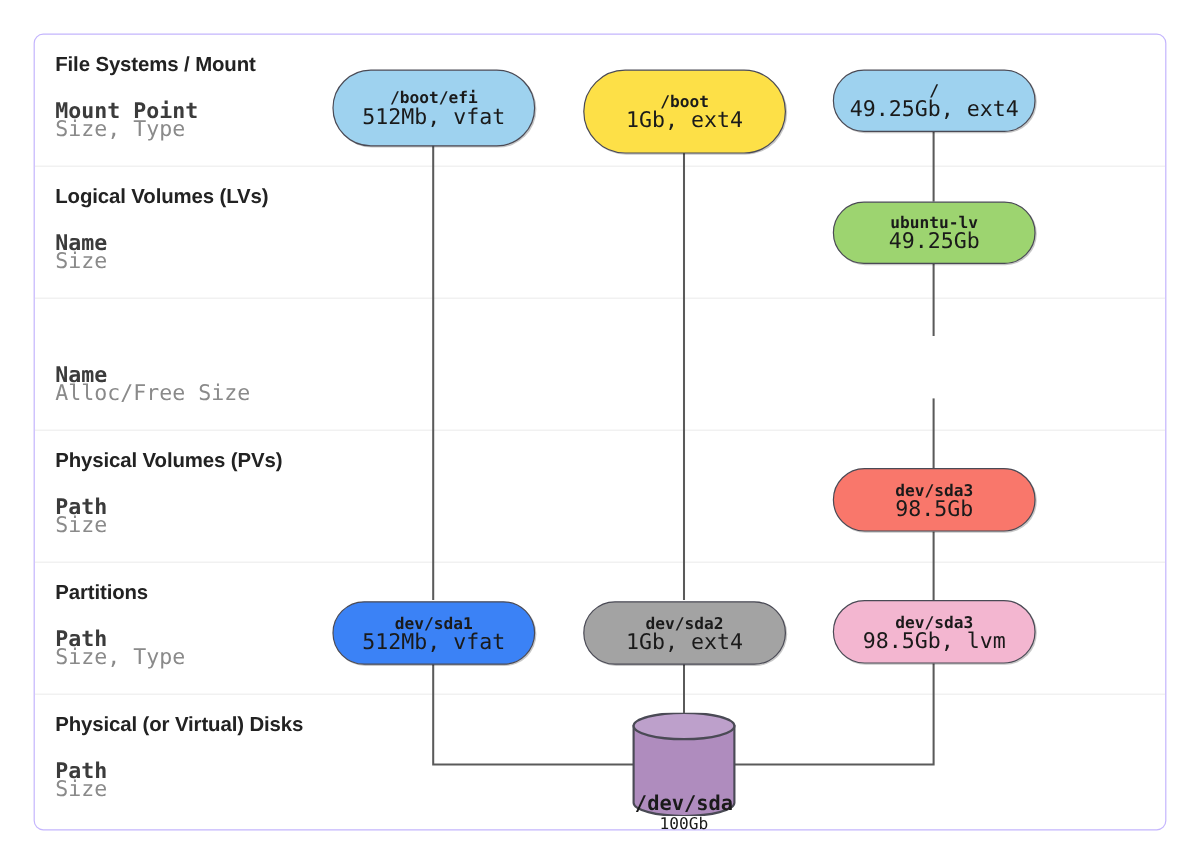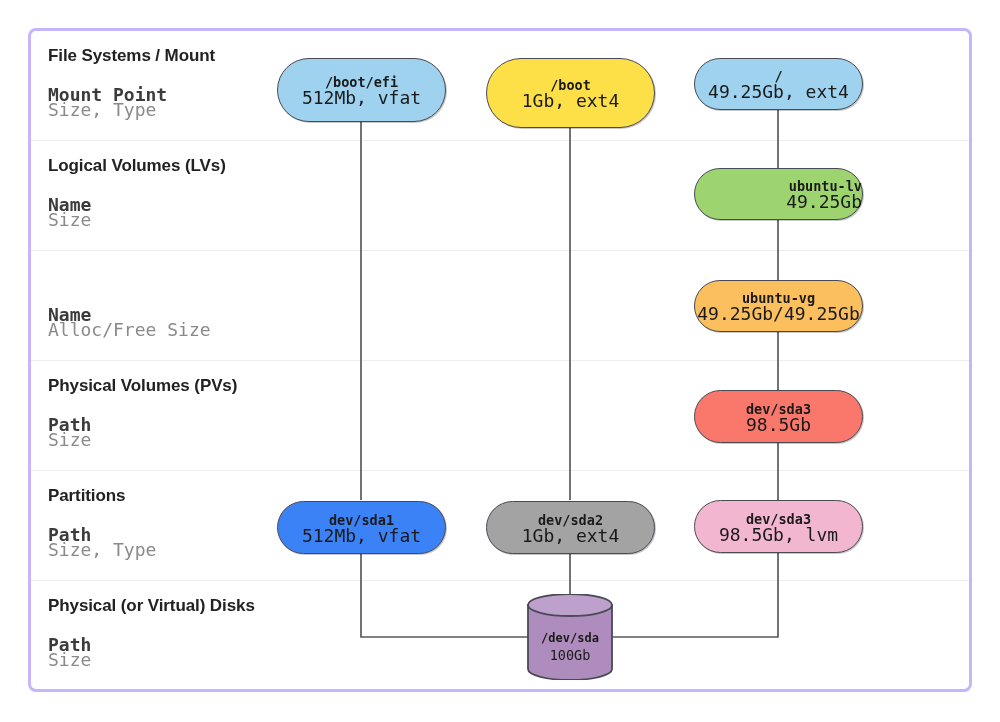--- a/index.html
+++ b/index.html
@@ -6,21 +6,21 @@
   body{
     width:1000px;height:722px;background:#ffffff;
     font-family:"Liberation Sans",sans-serif;
     overflow:hidden;
   }
   #stage{position:relative;width:1000px;height:722px;}
 
   
   .card{
     position:absolute;left:28px;top:28px;width:944px;height:664px;
-    background:#ffffff;border:3px solid #c4b5fd;border-radius:8px;
+    background:#ffffff;border:1px solid #c4b5fd;border-radius:8px;
     box-sizing:border-box;overflow:hidden;
   }
   .row{
     position:absolute;left:0;width:100%;box-sizing:border-box;
     border-bottom:1px solid #eeeeee;
   }
   .row.last{border-bottom:none;}
   .row-title{
     position:absolute;left:17px;top:15px;
     font-family:"Liberation Sans",sans-serif;
@@ -53,21 +53,21 @@
   .node .l2{font-size:18px;line-height:16px;}
 
   
   .disk{position:absolute;}
   .disk .txt{
     position:absolute;left:0;width:100%;top:36px;
     text-align:center;
     font-family:"DejaVu Sans Mono","Liberation Mono",monospace;
     color:#1a1a1a;pointer-events:none;
   }
-  .disk .l1{font-size:12px;font-weight:bold;line-height:17px;display:block;}
+  .disk .l1{font-size:17px;font-weight:bold;line-height:17px;display:block;margin-top:32px;}
   .disk .l2{font-size:13.5px;line-height:17px;display:block;}
 </style>
 </head>
 <body>
 
 <div id="stage">
 
   <div class="card">
 
     <div class="row" style="top:0px;height:110px;">
@@ -150,29 +150,25 @@
   <div class="node" style="left:486px;top:58px;width:169px;height:70px;background:#fde047;">
     <span class="l1">/boot</span>
     <span class="l2">1Gb, ext4</span>
   </div>
 
   <div class="node" style="left:694px;top:58px;width:169px;height:52px;background:#9ED2EF;">
     <span class="l1">/</span>
     <span class="l2">49.25Gb, ext4</span>
   </div>
 
-  <div class="node" style="left:694px;top:168px;width:169px;height:52px;background:#9DD470;align-items:flex-end;">
+  <div class="node" style="left:694px;top:168px;width:169px;height:52px;background:#9DD470;">
     <span class="l1">ubuntu-lv</span>
     <span class="l2">49.25Gb</span>
   </div>
 
-  <div class="node" style="left:694px;top:280px;width:169px;height:52px;background:#FBBF5E;">
-    <span class="l1">ubuntu-vg</span>
-    <span class="l2">49.25Gb/49.25Gb</span>
-  </div>
 
   <div class="node" style="left:694px;top:390px;width:169px;height:53px;background:#F9776B;">
     <span class="l1">dev/sda3</span>
     <span class="l2">98.5Gb</span>
   </div>
 
   <div class="node" style="left:277px;top:501px;width:169px;height:53px;background:#3b82f6;">
     <span class="l1">dev/sda1</span>
     <span class="l2">512Mb, vfat</span>
   </div>

